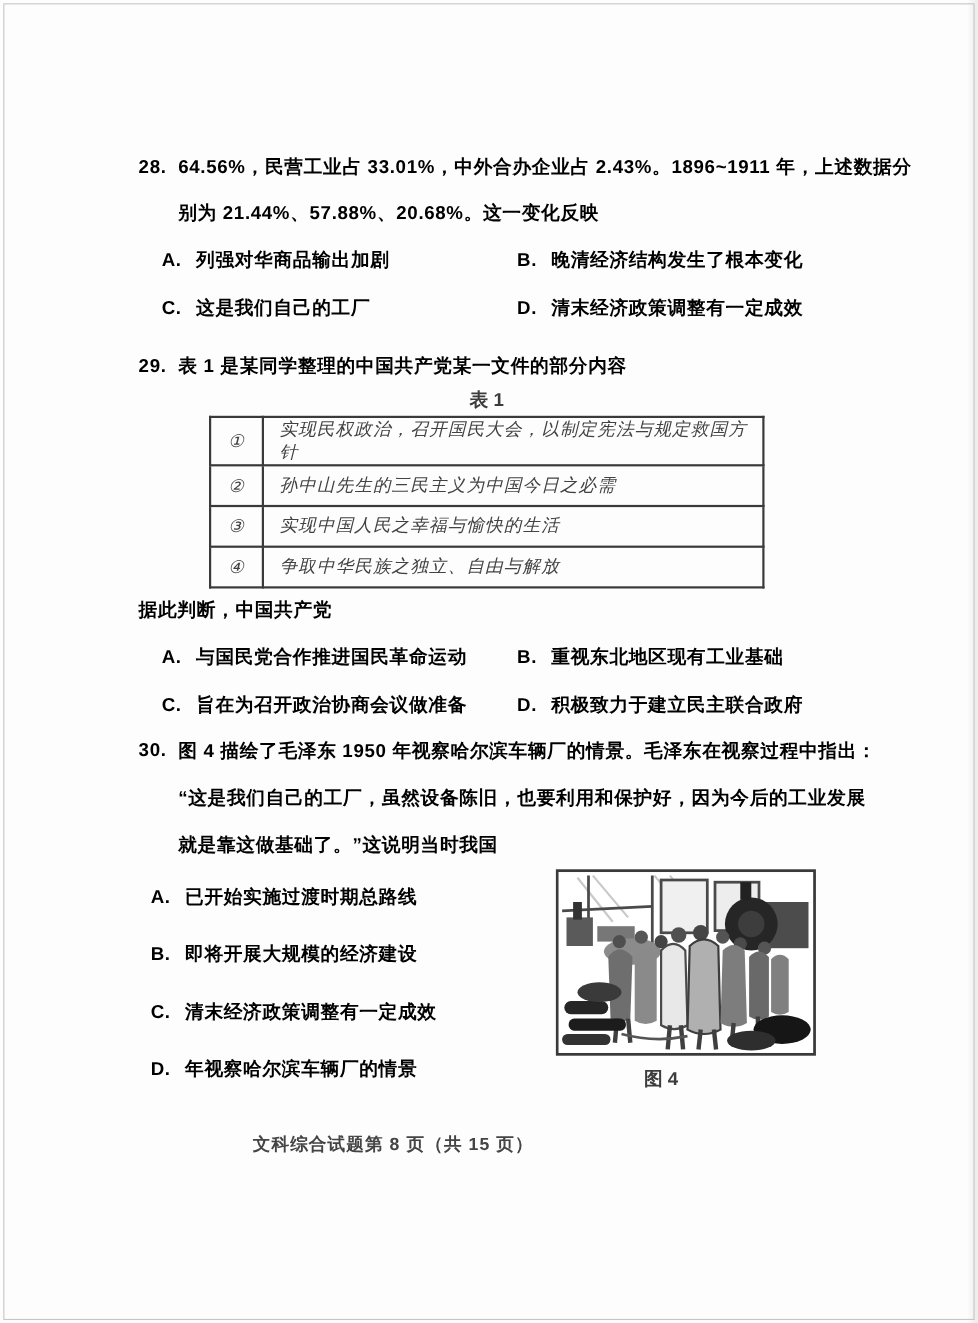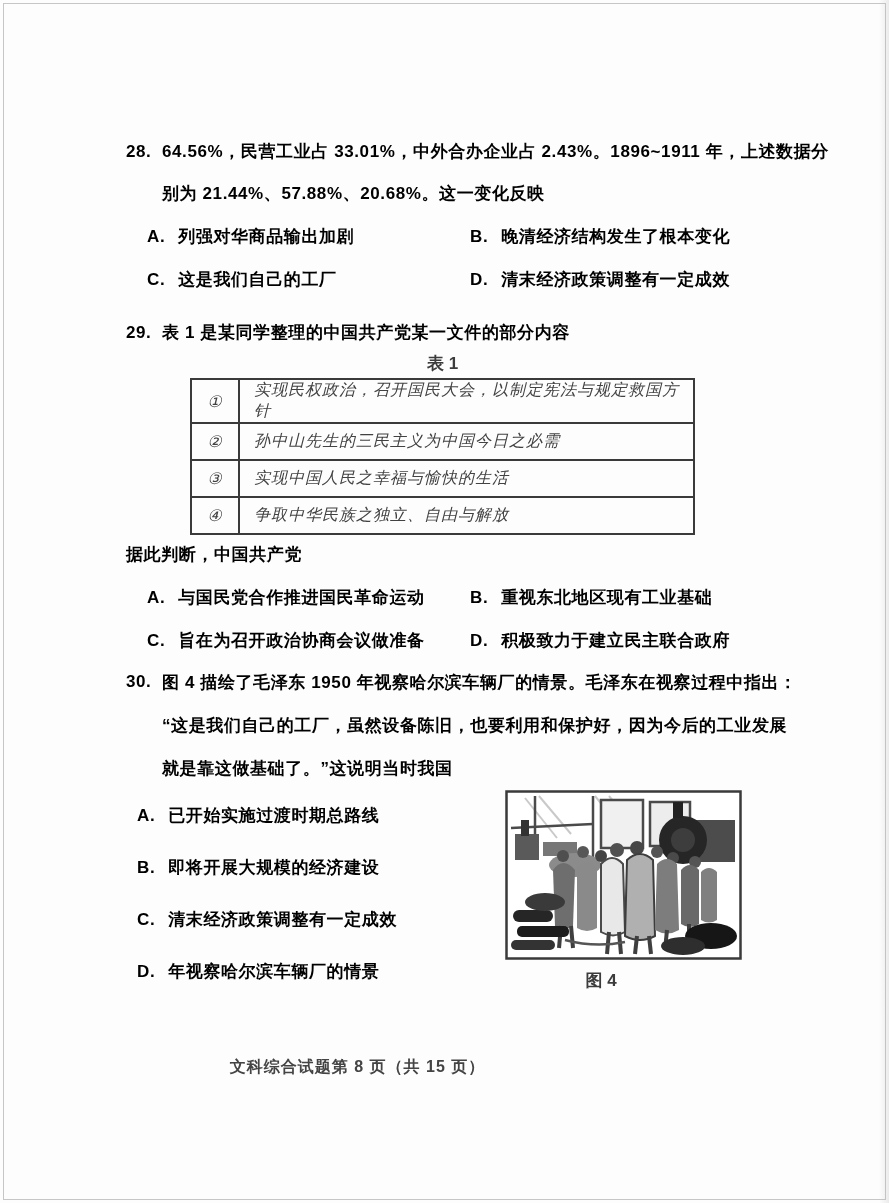--- a/index.html
+++ b/index.html
@@ -69,21 +69,21 @@
   .figure-wrap { position: absolute; left: 505px; top: 790px; width: 192px; }
   .figure-wrap svg { display: block; }
   .fig-caption {
     margin-top: 9px; text-align: center;
     font-size: 17px; font-weight: 700; color: #3c3c3c;
   }
   
   .footer {
     position: absolute; left: 0; top: 1030px; width: 715px;
     text-align: center; font-size: 16px; font-weight: 700;
-    letter-spacing: 1px; color: #444; margin-top: 27px;
+    letter-spacing: 1px; color: #444;
   }
 </style>
 </head>
 <body>
 
 <div class="page">
   <div class="frame"></div>
 
   <div class="q" style="left:126px; top:131px; width:660px;">
     <div class="stem">

